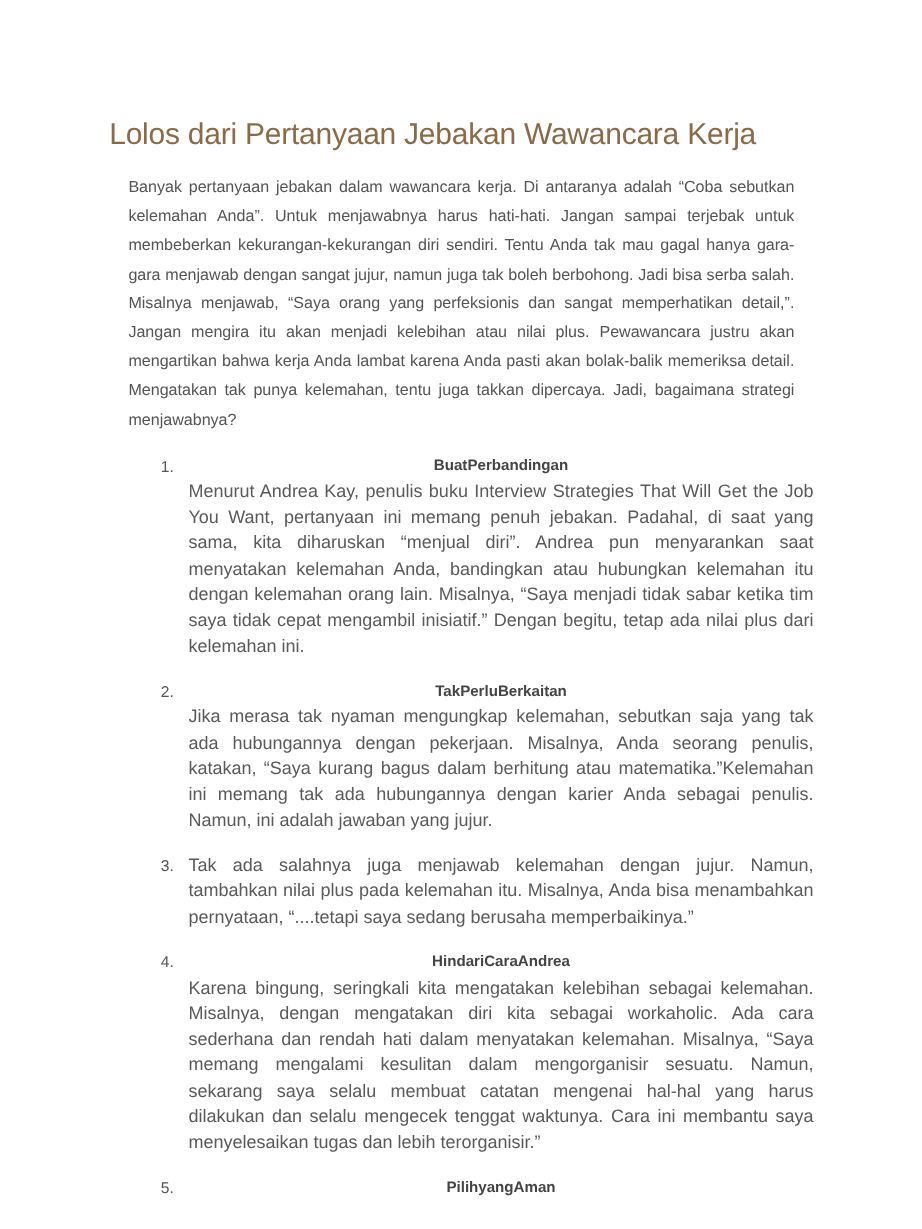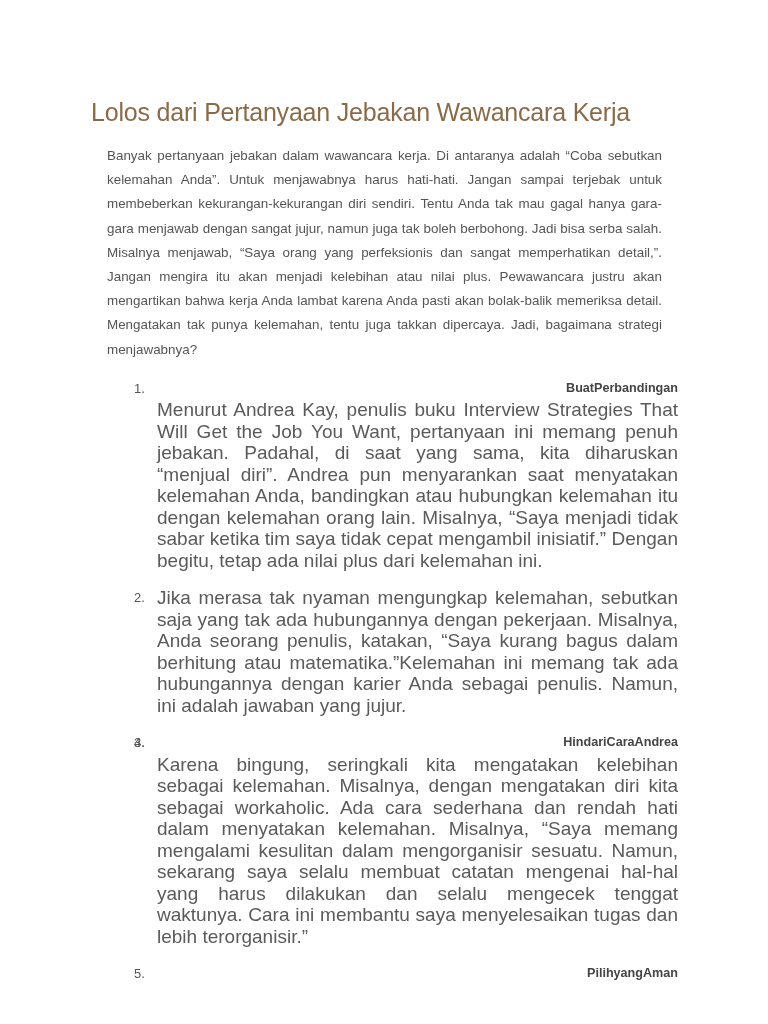--- a/index.html
+++ b/index.html
@@ -49,28 +49,28 @@
   .item-num {
     position: absolute;
     left: 43px;
     top: 0;
     font-size: 13px;
     line-height: 21.5px;
     color: #555555;
   }
   .item-head {
     display: flex;
-    justify-content: flex-end;
+    justify-content: center;
     font-weight: bold;
     font-size: 12.6px;
     line-height: 21.5px;
     color: #444444;
   }
   .item-body {
-    font-size: 19px;
+    font-size: 15px;
     line-height: 21.5px;
     color: #5a5a5a;
     text-align: justify;
     margin: 0;
   }
 </style>
 </head>
 <body>
 
 <div class="page">
@@ -82,25 +82,31 @@
       <span class="item-num">1.</span>
       <div class="item-head">
         <span>Buat</span>
         <span>Perbandingan</span>
       </div>
       <p class="item-body">Menurut Andrea Kay, penulis buku Interview Strategies That Will Get the Job You Want, pertanyaan ini memang penuh jebakan. Padahal, di saat yang sama, kita diharuskan “menjual diri”. Andrea pun menyarankan saat menyatakan kelemahan Anda, bandingkan atau hubungkan kelemahan itu dengan kelemahan orang lain. Misalnya, “Saya menjadi tidak sabar ketika tim saya tidak cepat mengambil inisiatif.” Dengan begitu, tetap ada nilai plus dari kelemahan ini.</p>
     </li>
 
     <li class="item">
       <span class="item-num">2.</span>
+      <div class="item-head">
+        <span>Tak</span>
+        <span>Perlu</span>
+        <span>Berkaitan</span>
+      </div>
       <p class="item-body">Jika merasa tak nyaman mengungkap kelemahan, sebutkan saja yang tak ada hubungannya dengan pekerjaan. Misalnya, Anda seorang penulis, katakan, “Saya kurang bagus dalam berhitung atau matematika.”Kelemahan ini memang tak ada hubungannya dengan karier Anda sebagai penulis. Namun, ini adalah jawaban yang jujur.</p>
     </li>
 
     <li class="item">
       <span class="item-num">3.</span>
+      <p class="item-body">Tak ada salahnya juga menjawab kelemahan dengan jujur. Namun, tambahkan nilai plus pada kelemahan itu. Misalnya, Anda bisa menambahkan pernyataan, “....tetapi saya sedang berusaha memperbaikinya.”</p>
     </li>
 
     <li class="item">
       <span class="item-num">4.</span>
       <div class="item-head">
         <span>Hindari</span>
         <span>Cara</span>
         <span>Andrea</span>
       </div>
       <p class="item-body">Karena bingung, seringkali kita mengatakan kelebihan sebagai kelemahan. Misalnya, dengan mengatakan diri kita sebagai workaholic. Ada cara sederhana dan rendah hati dalam menyatakan kelemahan. Misalnya, “Saya memang mengalami kesulitan dalam mengorganisir sesuatu. Namun, sekarang saya selalu membuat catatan mengenai hal-hal yang harus dilakukan dan selalu mengecek tenggat waktunya. Cara ini membantu saya menyelesaikan tugas dan lebih terorganisir.”</p>

